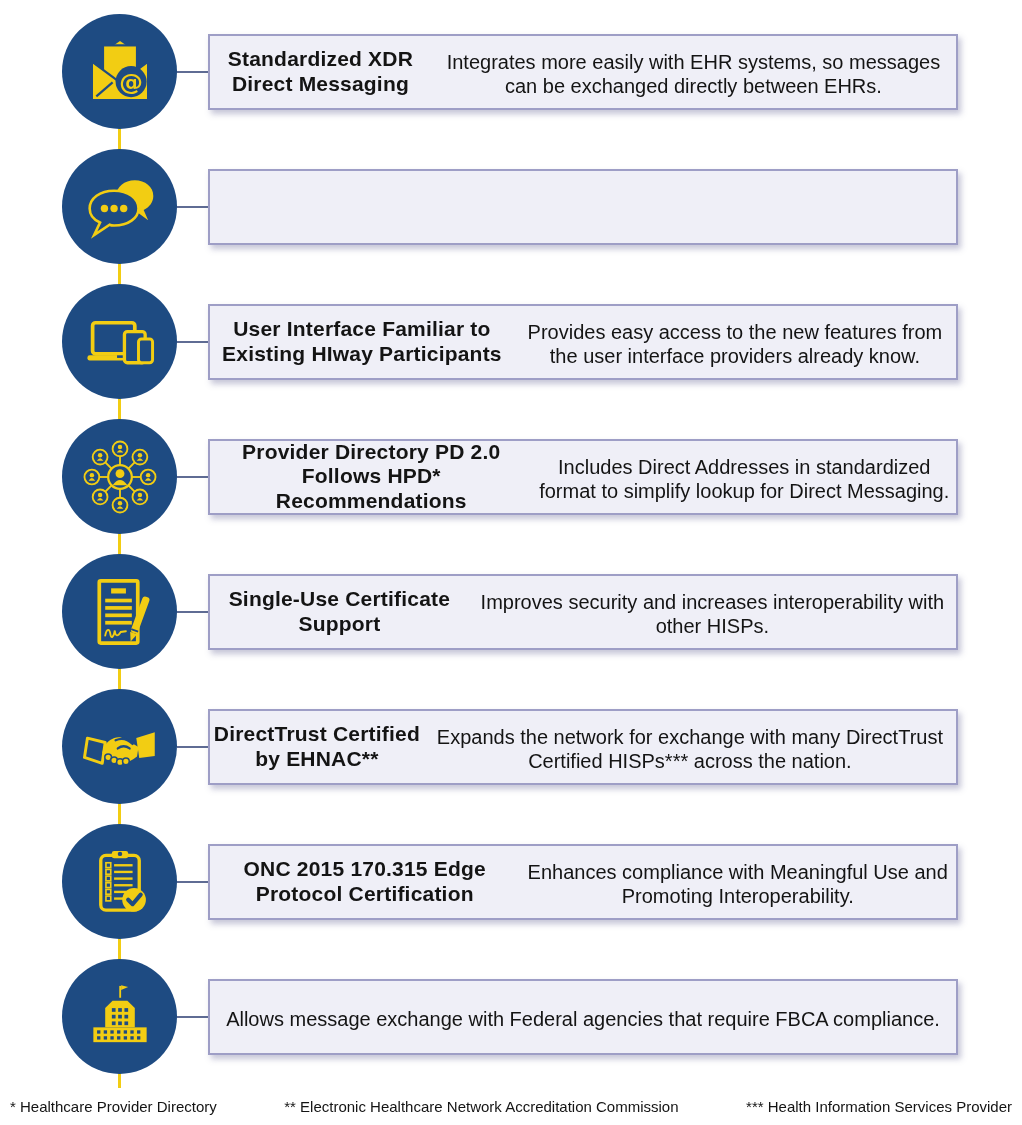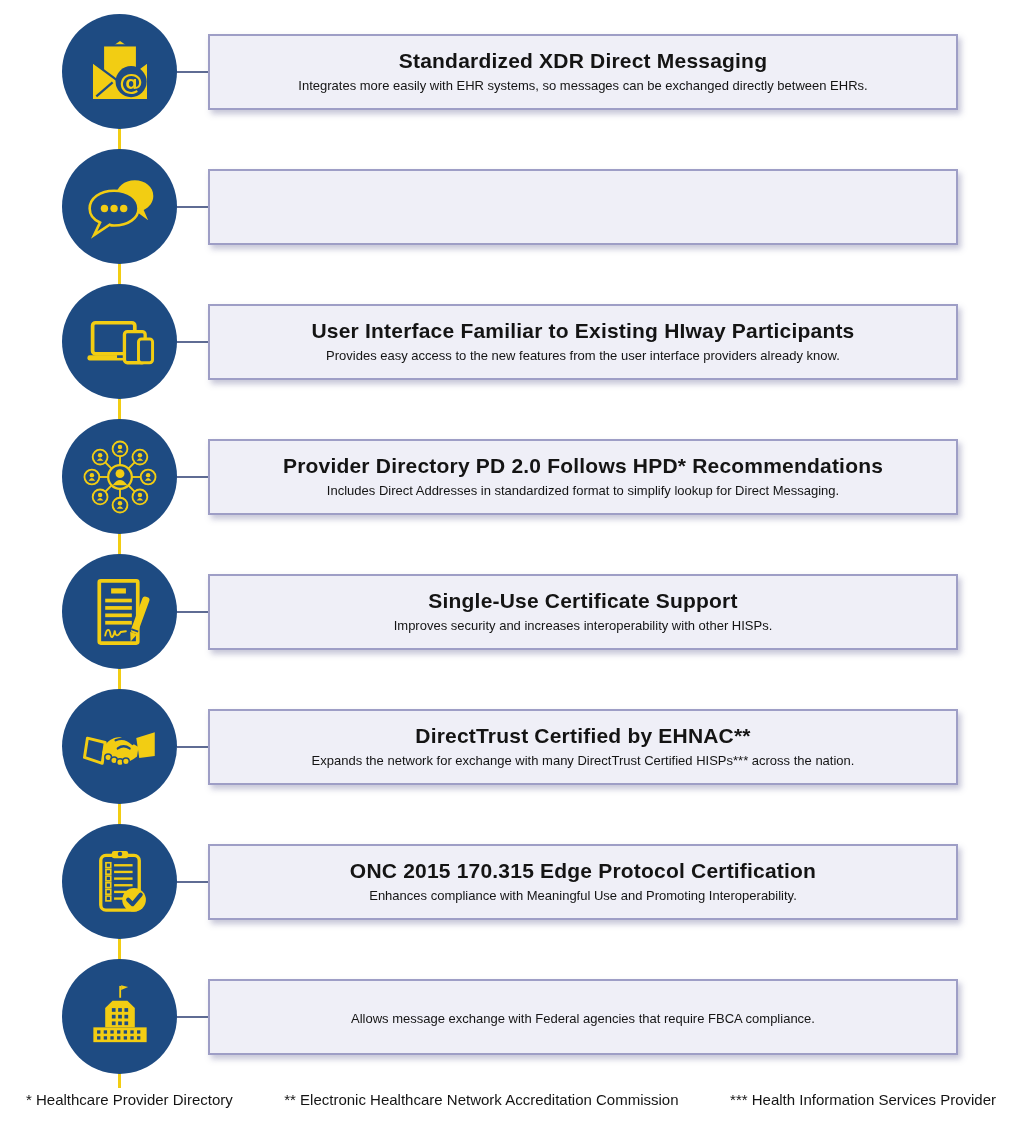--- a/index.html
+++ b/index.html
@@ -29,27 +29,27 @@
     border-radius:50%;background:var(--circle-blue);
     display:flex;align-items:center;justify-content:center;
   }
   .circle svg{width:74px;height:74px;display:block;}
   .h-connector{flex:0 0 31px;height:2px;background:var(--connector-gray);}
   .box{
     width:750px;height:76px;
     background:var(--box-fill);
     border:2px solid var(--box-border);
     box-shadow:3px 4px 6px rgba(90,90,140,0.35);
-    display:flex;flex-direction:column;align-items:center;justify-content:center;
+    display:flex;align-items:center;justify-content:center;
     text-align:center;
   }
   .title{font-size:21px;font-weight:bold;letter-spacing:0.2px;line-height:1.15;}
-  .desc{font-size:13px;margin-top:5px;line-height:1.2;}
+  .desc{font-size:20px;margin-top:5px;line-height:1.2;}
   .footnotes{
-    margin-top:7px;padding:0 26px;
+    margin-top:14px;padding:0 10px;
     display:flex;justify-content:space-between;align-items:center;
     font-size:15px;
   }
 </style>
 </head>
 <body>
 
 <div class="diagram">
   <div class="v-line"></div>
 

